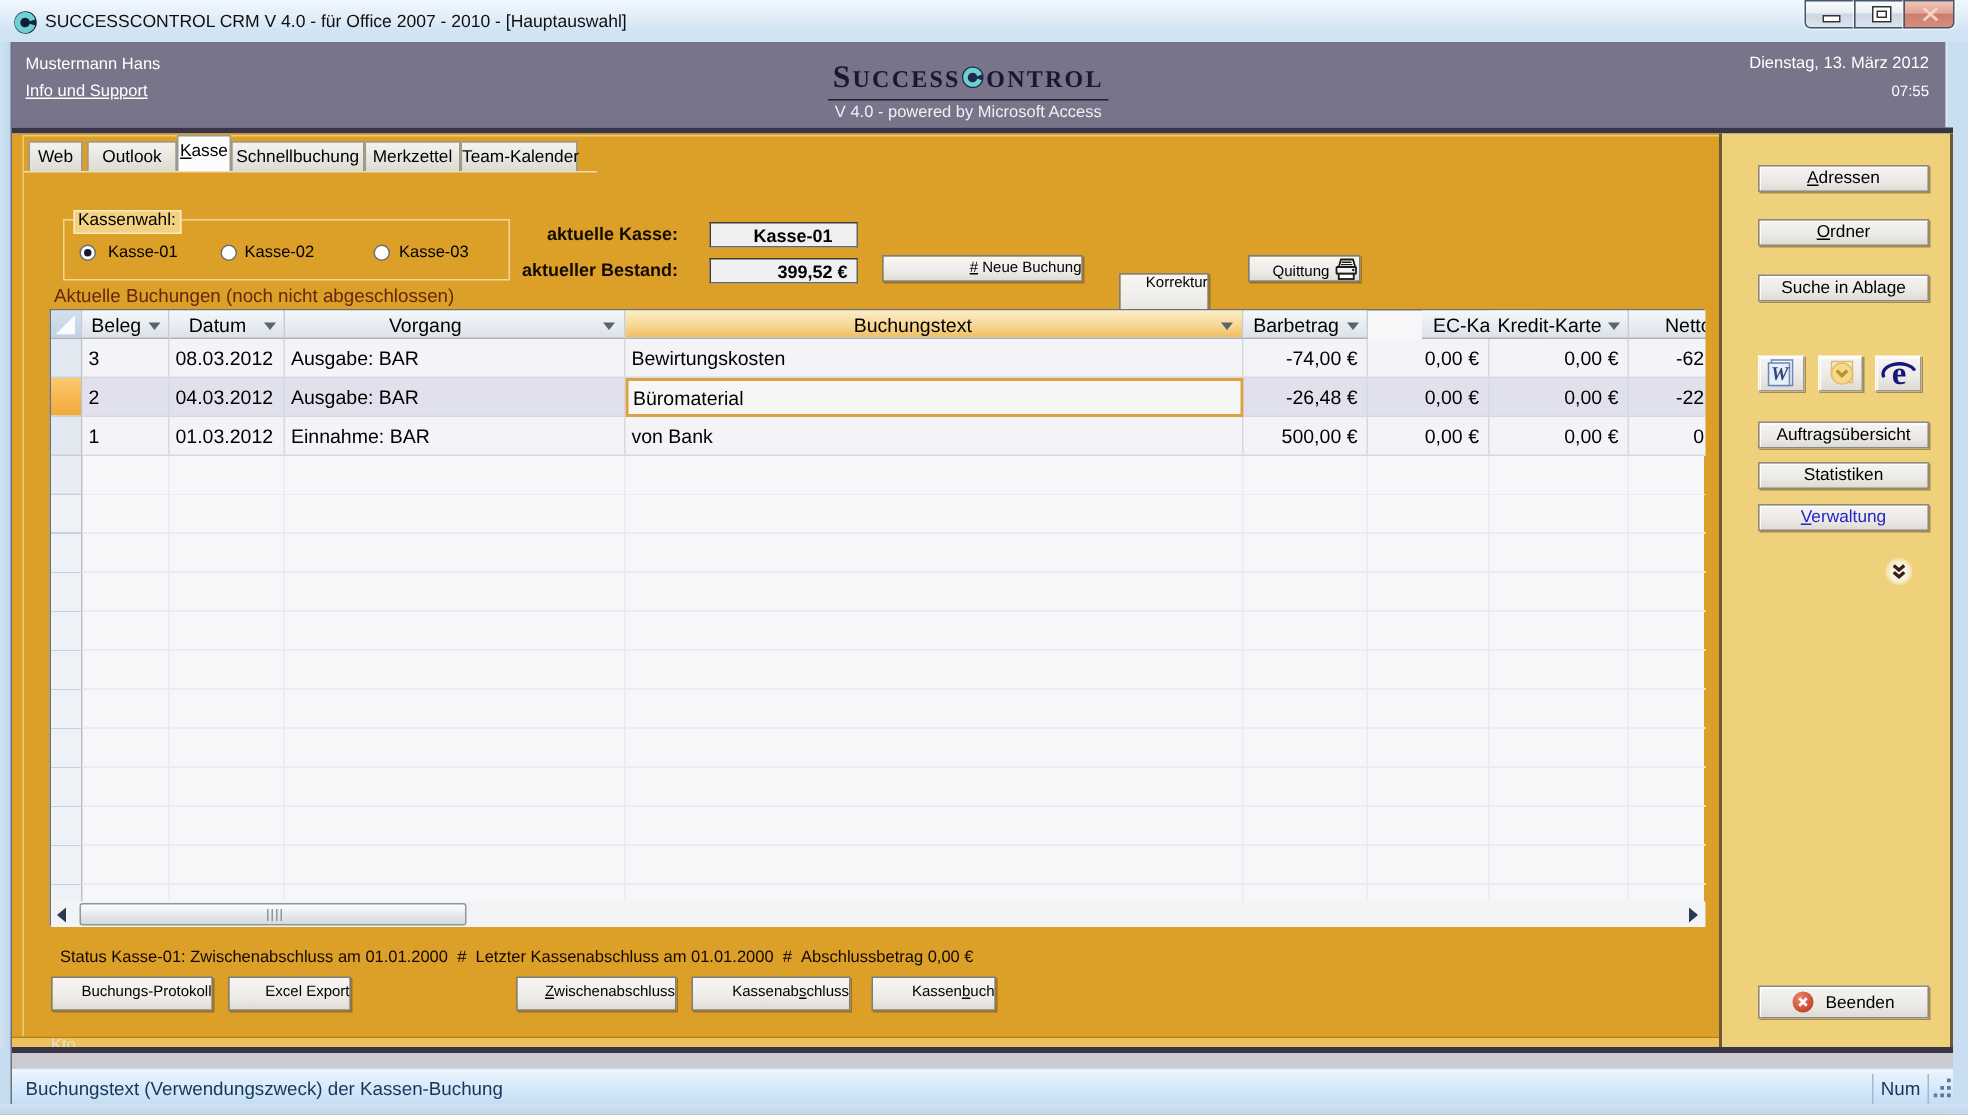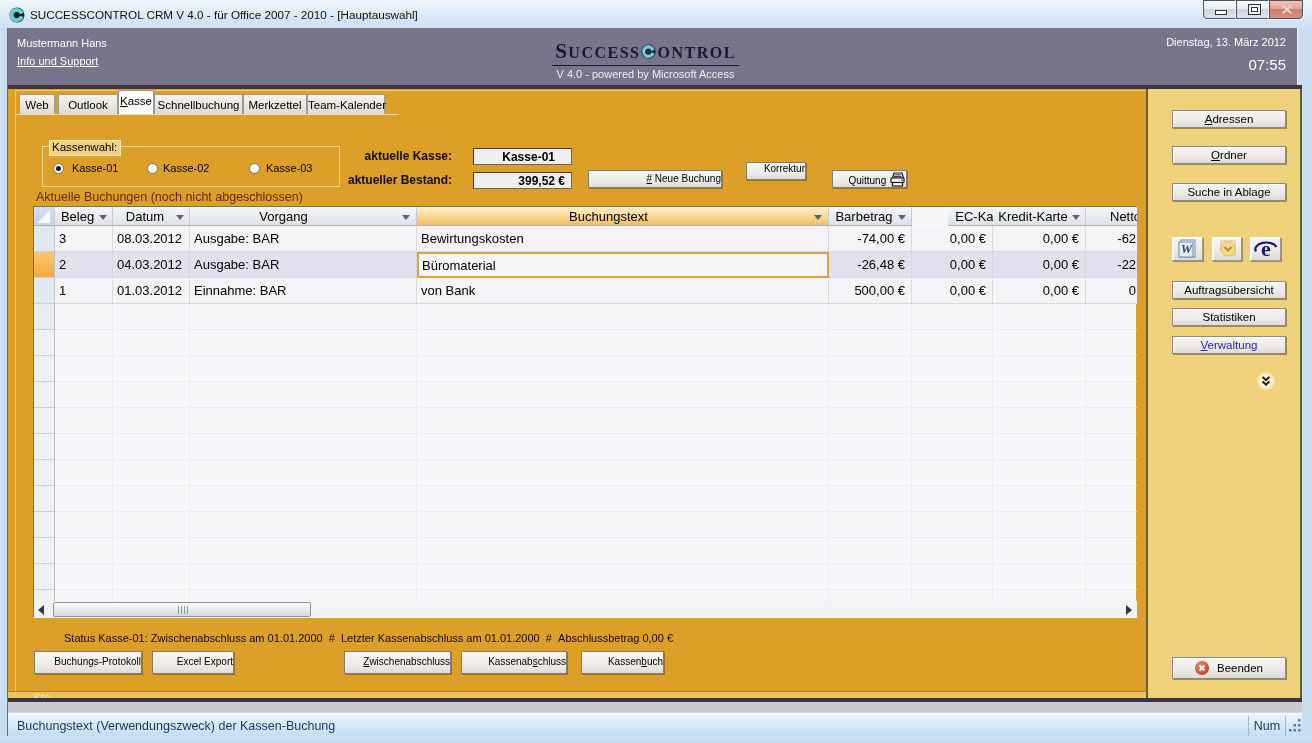--- a/index.html
+++ b/index.html
@@ -22,21 +22,21 @@
   .wbtn{box-shadow:0 0 0 1px rgba(255,255,255,0.55);}
   
   .vborder{top:28px;height:672px;width:8px;
     background:linear-gradient(to right,#d0e2f2,#bed7ec);}
   #rborder{left:1298px;top:28px;width:14px;height:715px;background:#c9def1;}
   
   #header{left:8px;top:28px;width:1289px;height:57px;background:#787489;border-right:1px solid #e8eef5;}
   #hdrname{left:9px;top:9px;font-size:11px;color:#fff;}
   #hdrinfo{left:9px;top:27px;font-size:11px;color:#fff;text-decoration:underline;}
   #hdrdate{right:11px;top:8px;font-size:11px;color:#fff;text-align:right;}
-  #hdrtime{right:11px;top:28px;font-size:15px;color:#fff;text-align:right;}
+  #hdrtime{right:11px;top:28px;font-size:10px;color:#fff;text-align:right;}
   #logo{left:-10px;top:12px;width:1295px;text-align:center;color:#181830;
         font-family:"Liberation Serif",serif;}
   #darkband{left:8px;top:85px;width:1294px;height:4px;background:#3a3447;}
   
   #main{left:8px;top:89px;width:1140px;height:609px;background:#dc9f28;}
   #sidebar{left:1148px;top:89px;width:152px;height:609px;background:#f0d17b;border-right:2px solid #6b5b33;box-sizing:content-box;}
   #sidedivider{left:1146px;top:89px;width:2px;height:609px;background:#6b5b33;}
   
   .tab{position:absolute;top:5px;height:20px;box-sizing:border-box;
        background:linear-gradient(to bottom,#f4f3f1,#dedbd4);
@@ -87,21 +87,21 @@
   .tc.tr div{text-align:right;}
   #curcell{border:2px solid #dda145;background:#f6f6f4;padding-top:4px;padding-left:3px;height:26px;}
   #gridarea{left:21px;top:97px;width:1082px;height:297px;
      background-image:repeating-linear-gradient(to bottom,transparent 0 25px,#eaecef 25px 26px);}
   .vline{position:absolute;top:97px;width:1px;height:297px;background:#eaecef;}
   #hscroll{left:0;top:394px;width:1103px;height:17px;background:#f2f3f4;}
   #hthumb{left:19px;top:1px;width:258px;height:15px;box-sizing:border-box;
      border:1px solid #8d97a0;border-radius:2px;
      background:linear-gradient(to bottom,#fdfdfd 0%,#e8ebee 50%,#d3d9df 100%);}
   
-  #statusline{left:32px;top:543px;font-size:11px;color:#140a00;margin-left:24px;}
+  #statusline{left:32px;top:543px;font-size:11px;color:#140a00;}
   
   .sbtn{position:absolute;left:24px;width:114px;height:18px;box-sizing:border-box;
         border:1px solid #8a8a8a;background:linear-gradient(to bottom,#f5f4f2 0%,#eceae6 60%,#dedbd4 100%);
         box-shadow:inset 1px 1px 0 #fff,1px 1px 0 rgba(90,70,20,0.5) !important;
         font-size:11.5px;color:#000;text-align:center;padding-top:2px;white-space:nowrap;
         box-shadow:1px 1px 0 rgba(90,70,20,0.5);}
   .ibtn{height:24px;border-color:#9a9a95;border-top-color:#fdfdfb;border-left-color:#fdfdfb;
         box-shadow:2px 2px 0 rgba(100,80,25,0.5);}
   
   #goldstrip{left:8px;top:691px;width:1138px;height:7px;background:#ecc25f;border-top:1px solid #b8820f;box-sizing:border-box;}
@@ -179,21 +179,21 @@
     <div class="radlab" style="left:155px;top:73px;">Kasse-02</div>
     <div class="radio" style="left:241px;top:74px;background:#fff;"></div>
     <div class="radlab" style="left:258px;top:73px;">Kasse-03</div>
     <div class="abs" id="aktbuch">Aktuelle Buchungen (noch nicht abgeschlossen)</div>
 
     <div class="blab" style="left:314px;top:60px;">aktuelle Kasse:</div>
     <div class="blab" style="left:314px;top:84px;">aktueller Bestand:</div>
     <div class="field" style="left:465px;top:59px;">Kasse-01&nbsp;&nbsp;&nbsp;</div>
     <div class="field" style="left:465px;top:83px;">399,52 €</div>
     <div class="pbtn" style="left:580px;top:81px;width:134px;height:18px;padding-top:2px;"><u>#</u> Neue Buchung</div>
-    <div class="pbtn" style="left:738px;top:73px;width:60px;height:18px;padding-top:0;">Korrektur</div>
+    <div class="pbtn" style="left:738px;top:93px;width:60px;height:32px;padding-top:0;">Korrektur</div>
     <div class="pbtn" style="left:824px;top:81px;width:75px;height:18px;padding-top:1px;">Quittung <svg width="17" height="15" style="vertical-align:-3px;">
         <path d="M5 1 L13 1 L14.5 6 L3.5 6 Z" fill="#fff" stroke="#1a1a1a" stroke-width="1.2"></path>
         <path d="M5.5 2.8 L12 2.8 M5 4.4 L12.6 4.4" stroke="#1a1a1a" stroke-width="0.9"></path>
         <rect x="2" y="6" width="13" height="4.5" rx="0.5" fill="#f2f2f2" stroke="#1a1a1a" stroke-width="1.2"></rect>
         <rect x="3.5" y="10.5" width="10" height="3.5" fill="#fff" stroke="#1a1a1a" stroke-width="1.2"></rect>
         <circle cx="13.2" cy="8" r="0.8" fill="#1a1a1a"></circle>
       </svg></div>
 
     <div class="abs" id="tbl">
 

